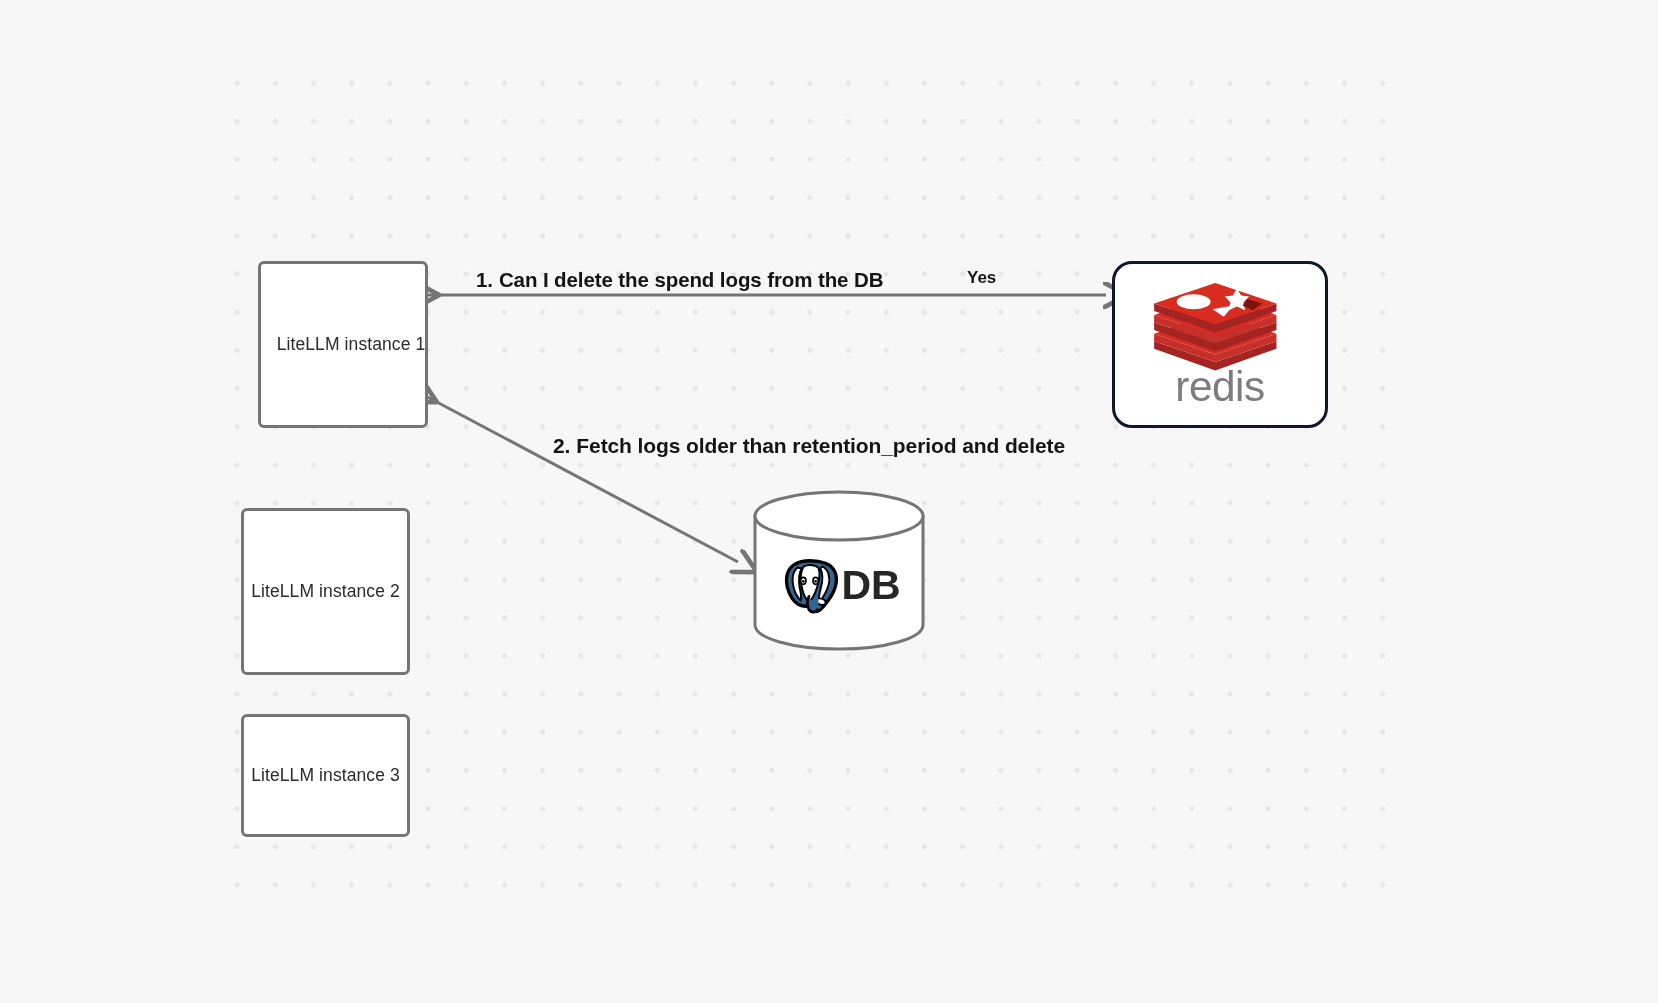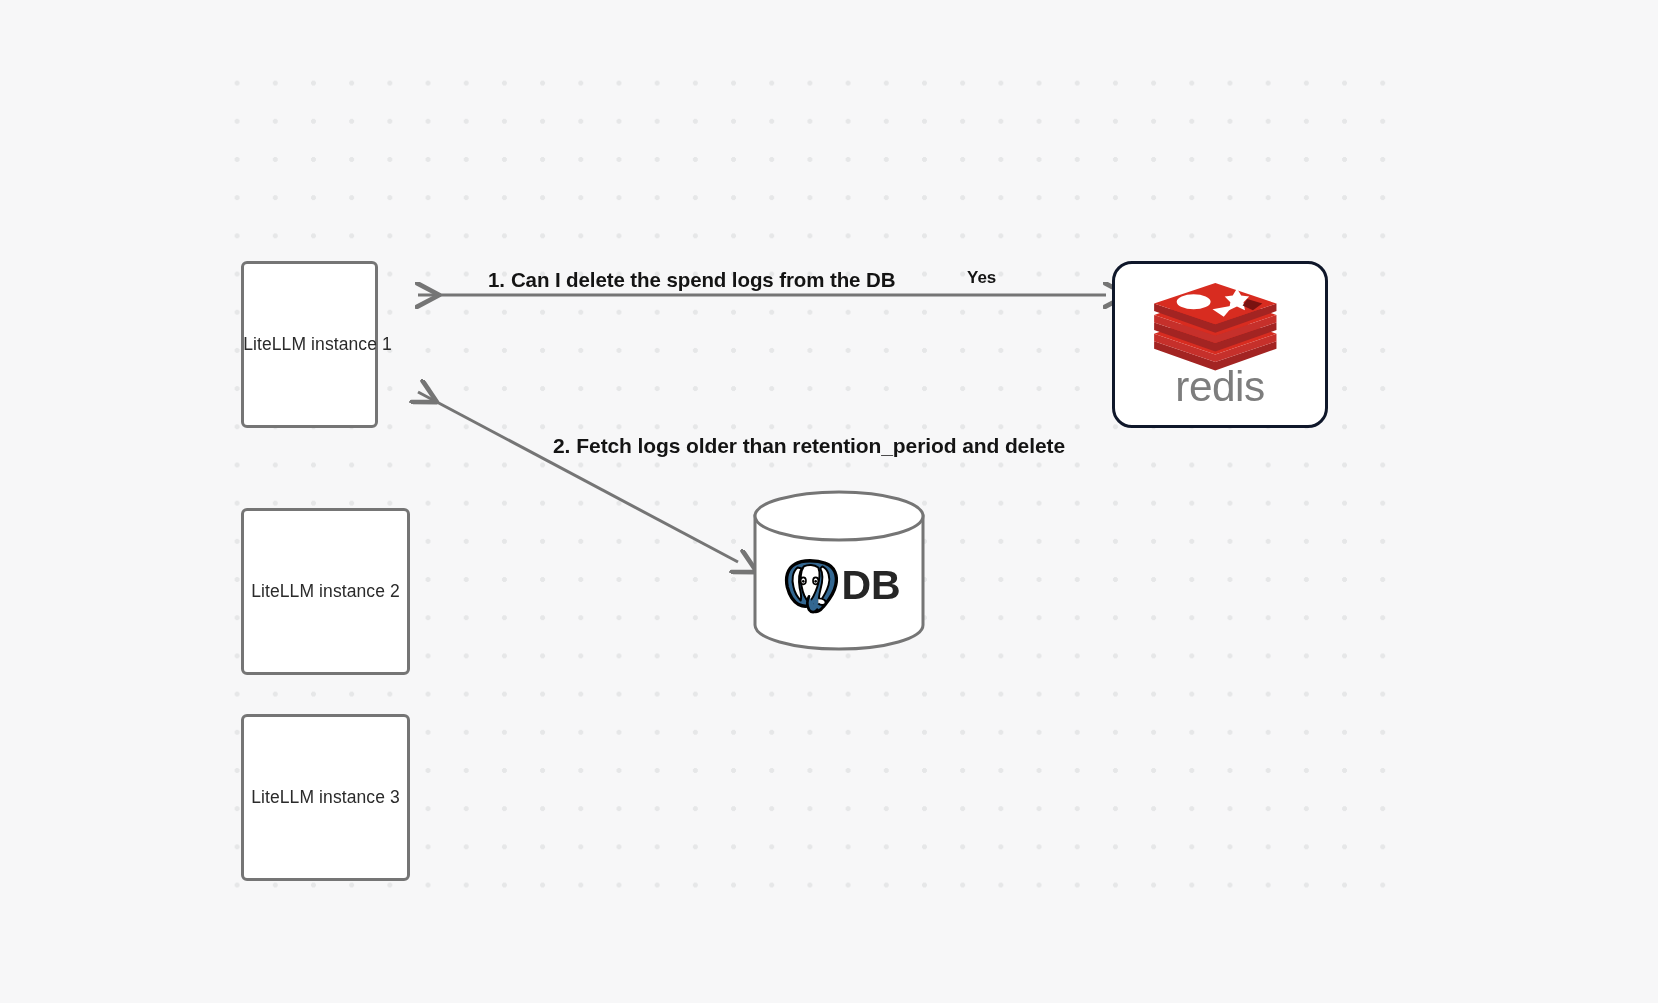--- a/index.html
+++ b/index.html
@@ -39,23 +39,23 @@
     align-items: center;
     justify-content: center;
   }
   .node-box .node-label {
     font-size: 17.5px;
     color: #2b2b2b;
     font-family: "Liberation Sans", sans-serif;
     letter-spacing: 0.1px;
     white-space: nowrap;
   }
-  #box-instance-1 { left: 241px; top: 261px; width: 137px; height: 167px; padding-left: 16px; }
+  #box-instance-1 { left: 258px; top: 261px; width: 170px; height: 167px; padding-left: 16px; }
   #box-instance-2 { left: 241px; top: 508px; width: 169px; height: 167px; }
-  #box-instance-3 { left: 241px; top: 714px; width: 169px; height: 167px; }
+  #box-instance-3 { left: 241px; top: 714px; width: 169px; height: 123px; }
 
   
   #redis-node {
     position: absolute;
     left: 1112px;
     top: 261px;
     width: 216px;
     height: 167px;
     box-sizing: border-box;
     background: #ffffff;
@@ -111,21 +111,20 @@
     font-family: "Liberation Sans", sans-serif;
     font-weight: bold;
     color: #141414;
     white-space: nowrap;
   }
   #label-step-1 {
     left: 476px;
     top: 268px;
     font-size: 20.5px;
     letter-spacing: -0.1px;
-    margin-left: 12px;
   }
   #label-step-1 .num { margin-right: 6px; }
   #label-yes {
     left: 967px;
     top: 268px;
     font-size: 17px;
   }
   #label-step-2 {
     left: 553px;
     top: 434px;

